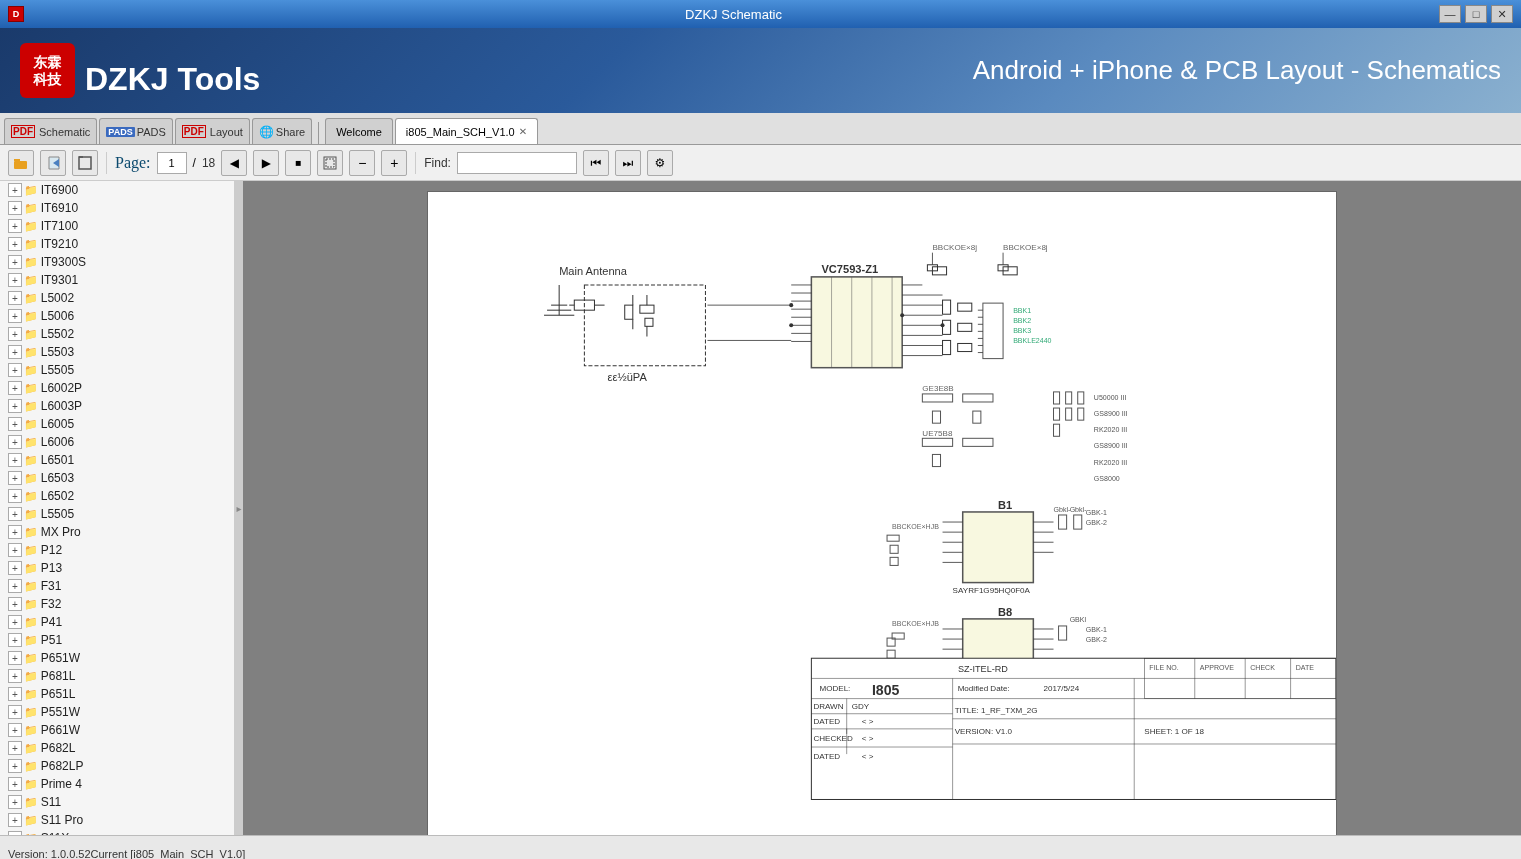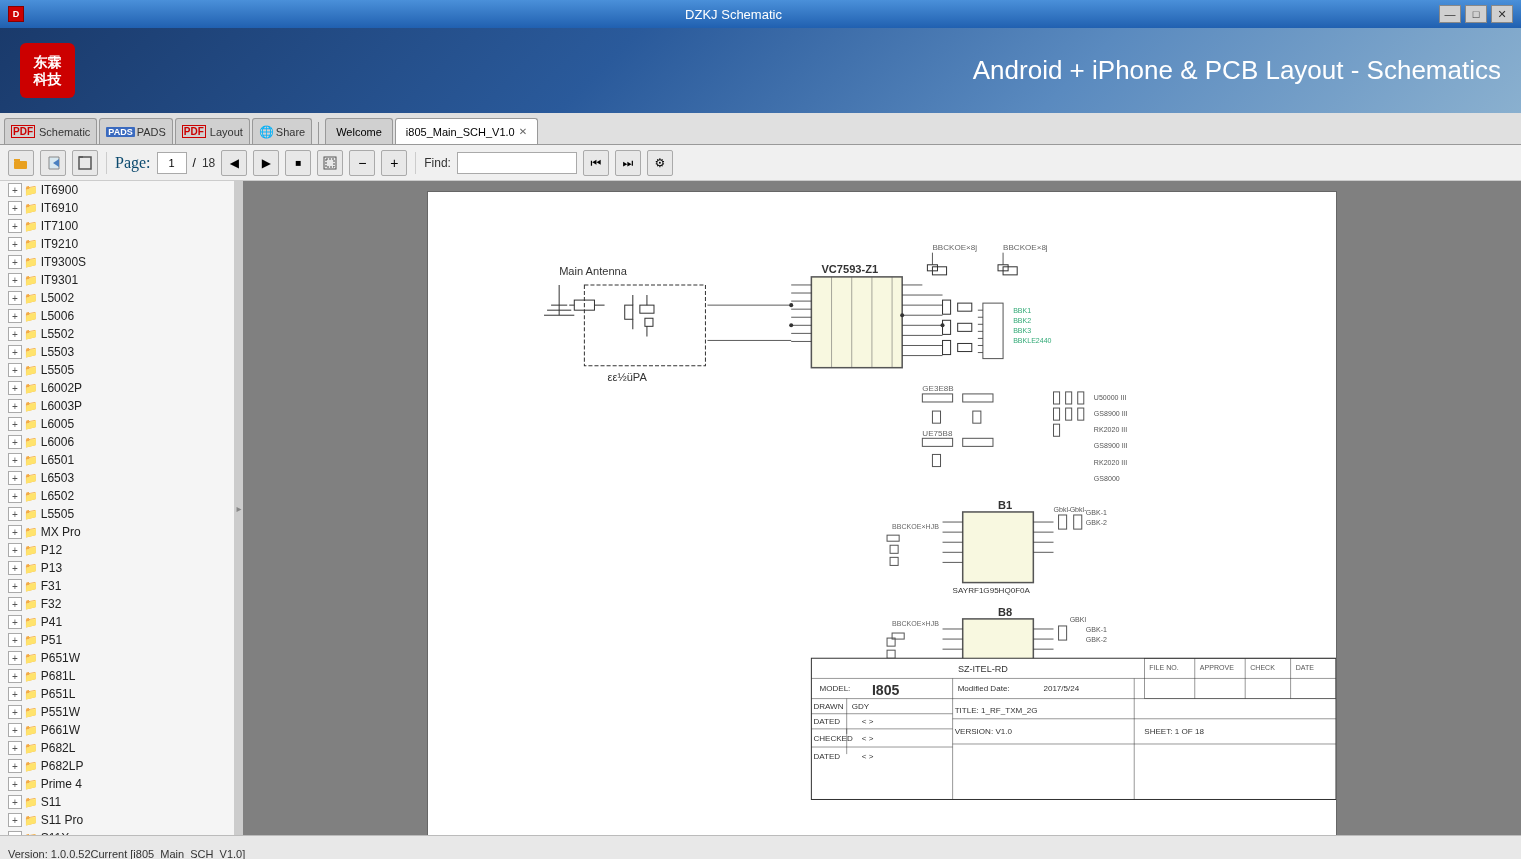--- a/index.html
+++ b/index.html
@@ -149,20 +149,21 @@
 </div>
 
 <div id="header">
   <div id="logo-area">
     <div id="logo-box">
       <div>
         <div>东霖</div>
         <div>科技</div>
       </div>
     </div>
+    <div id="brand-name">DZKJ Tools</div>
   </div>
   <div id="header-tagline">Android + iPhone &amp; PCB Layout - Schematics</div>
 </div>
 
 <div id="tab-bar">
   <div class="tab-icon-btn">
     <span style="color:#cc0000;font-size:10px;font-weight:bold;border:1px solid #cc0000;padding:0 1px;">PDF</span>
     <span>Schematic</span>
   </div>
   <div class="tab-icon-btn" style="display:flex;align-items:center;gap:2px;">

